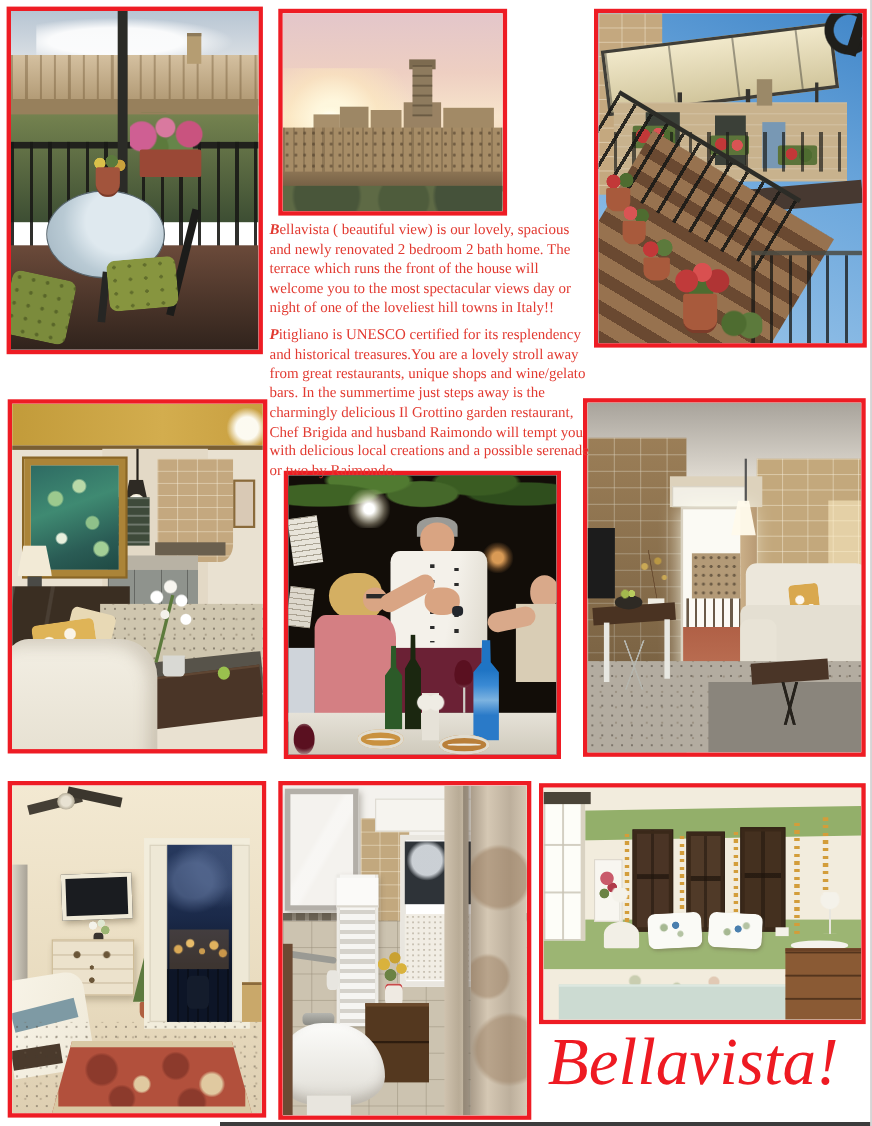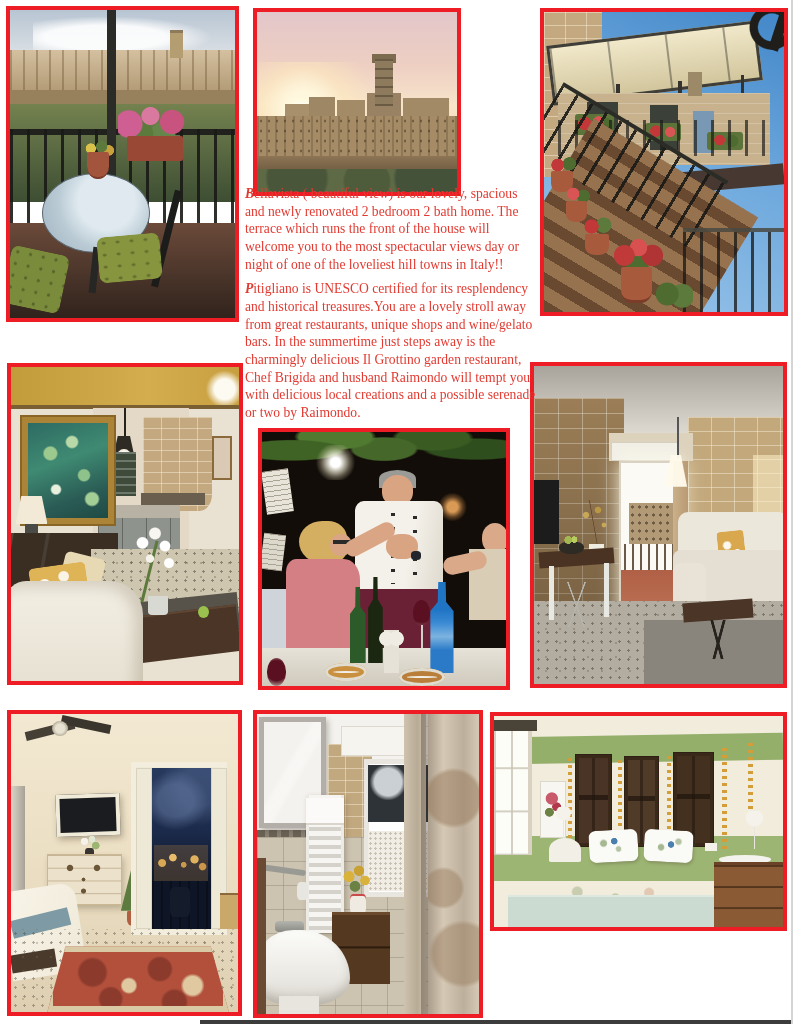--- a/index.html
+++ b/index.html
@@ -11,21 +11,21 @@
   .sc div{position:absolute;box-sizing:border-box;}
   .stone{background-color:#c4a87f;background-image:
      linear-gradient(rgba(245,236,215,.5) 1px,transparent 1px),
      linear-gradient(90deg,rgba(245,236,215,.5) 1px,transparent 1px);
      background-size:100% 13px,21px 100%;}
   .speckle{background-image:
      radial-gradient(rgba(70,62,52,.5) 1px,transparent 1.4px),
      radial-gradient(rgba(120,105,85,.4) 1px,transparent 1.4px);
      background-size:9px 9px,14px 14px;background-position:0 0,5px 7px;}
   .barsv{background-image:repeating-linear-gradient(90deg,rgba(25,25,22,.9) 0 3px,transparent 3px 17px);}
-  .intro{position:absolute;left:245px;top:185px;width:294px;color:#e23a31;
+  .intro{position:absolute;left:245px;top:200px;width:294px;color:#e23a31;
          font-size:13.6px;line-height:1.3;}
   .intro p{margin:0 0 7px 0;}
   .lead{font-style:italic;font-weight:bold;}
   .big-title{position:absolute;left:498px;top:932px;width:294px;color:#ee1a22;
          font-style:italic;font-size:61px;line-height:1.1;white-space:nowrap;
          font-family:"Liberation Serif",serif;}
 </style>
 </head>
 <body>
 
@@ -296,17 +296,18 @@
       <div style="left:78%;top:66%;width:18%;height:4%;background:#f4f2ec;border-radius:50%;"></div>
       <div style="left:76%;top:69%;width:24%;height:31%;background:#8a5a34;border-top:3px solid #6b4226;background-image:linear-gradient(rgba(40,22,10,.55) 2px,transparent 2px);background-size:100% 34%;"></div>
     </div>
   </figure>
 
   <div class="intro">
     <p><span class="lead">B</span><span>ellavista ( beautiful view) is our lovely, spacious and newly renovated 2 bedroom 2 bath home. The terrace which runs the front of the house will welcome you to the most spectacular views day or night of one of the loveliest hill towns in Italy!!</span></p>
     <p><span class="lead">P</span><span>itigliano is UNESCO certified for its resplendency and historical treasures.You are a lovely stroll away from great restaurants, unique shops and wine/gelato bars. In the summertime just steps away is the charmingly delicious Il Grottino garden restaurant, Chef Brigida and husband Raimondo will tempt you with delicious local creations and a possible serenade or two by Raimondo.</span></p>
   </div>
 
+  <div class="big-title">Bellavista!</div>
 
   <div style="position:absolute;left:200px;top:1020px;width:593px;height:4px;background:#3c3c3c;"></div>
   <div style="position:absolute;left:791px;top:0;width:2px;height:1024px;background:#d5d5d5;"></div>
 
 </div>
 
 </body></html>

